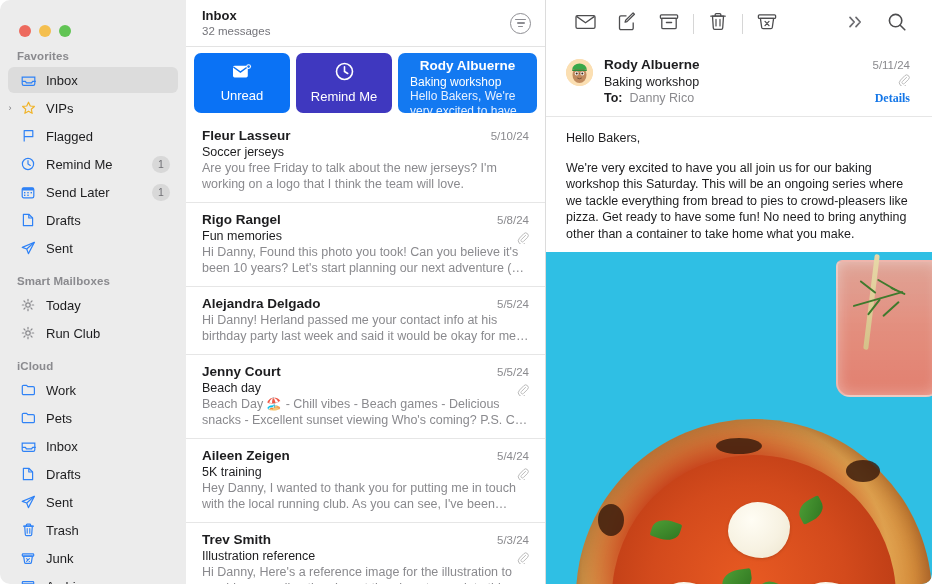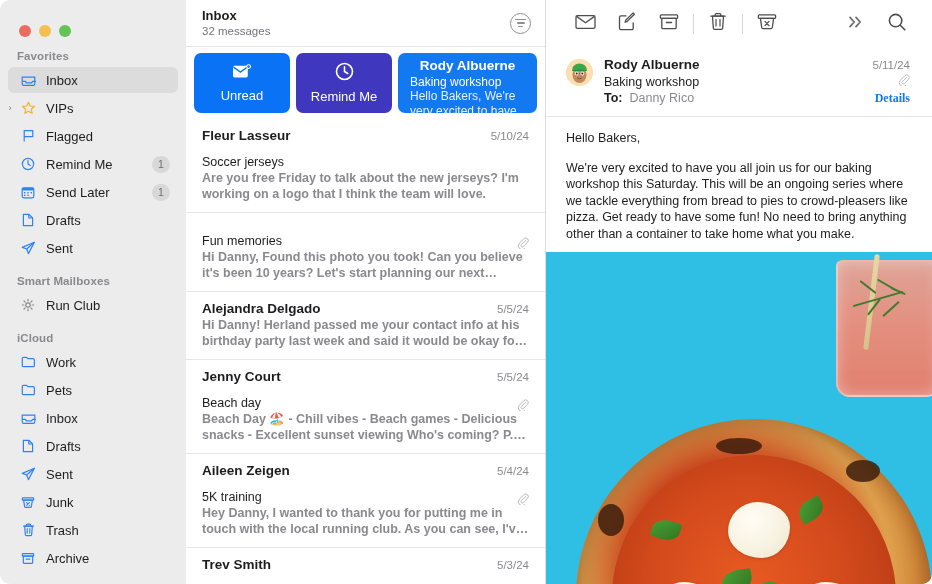--- a/index.html
+++ b/index.html
@@ -154,29 +154,28 @@
     padding: 9px 16px 10px 16px;
     border-bottom: 1px solid #e6e6e6;
     position: relative;
   }
   .msg-top { display: flex; align-items: center; }
   .msg-name {
     font-size: 13.5px; font-weight: bold; color: #1d1d1f;
     flex: 1; white-space: nowrap; overflow: hidden;
   }
   .msg-date { font-size: 11.5px; color: #8a8a8e; margin-left: 8px; }
-  .msg-mid { display: flex; align-items: center; margin-top: 12px; }
+  .msg-mid { display: flex; align-items: center; margin-top: 2px; }
   .msg-subj { font-size: 12.5px; color: #1d1d1f; flex: 1; white-space: nowrap; overflow: hidden; }
   .clip { width: 12px; height: 12px; opacity: .45; flex: 0 0 12px; }
   .msg-prev {
     font-size: 12.5px; color: #8a8a8e; line-height: 15.5px;
     margin-top: 2px;
     display: -webkit-box; -webkit-line-clamp: 2; -webkit-box-orient: vertical;
     overflow: hidden;
-    font-weight: bold;
   }
 
   
   .ctx-menu {
     position: absolute;
     left: 321px; top: 82px;
     width: 142px;
     border-radius: 7px;
     background: linear-gradient(160deg, #f2f0f6 0%, #eef1f7 45%, #e3eef6 100%);
     box-shadow: 0 5px 16px rgba(0,0,0,.22), 0 0 0 .5px rgba(0,0,0,.10);
@@ -398,30 +397,41 @@
             <path d="M13.4 1.3L5.7 8" fill="none" stroke="#2f82f6" stroke-width="1.2"></path>
           </svg>
       </span>
       <span class="sb-label">Sent</span>
     </div>
 
     <div class="sec-gap"></div>
 
     <div class="sec-title">Smart Mailboxes</div>
 
-
     <div class="sb-item">
       <span class="sb-ico">
         <svg width="14" height="14" viewBox="0 0 14 14">
             <circle cx="7" cy="7" r="2.2" fill="none" stroke="#8a8a8e" stroke-width="1.2"></circle>
             <g stroke="#8a8a8e" stroke-width="1.2" stroke-linecap="round">
               <path d="M7 1.3v1.6M7 11.1v1.6M1.3 7h1.6M11.1 7h1.6M3 3l1.1 1.1M9.9 9.9L11 11M11 3L9.9 4.1M4.1 9.9L3 11"></path>
             </g>
           </svg>
       </span>
+      <span class="sb-label">Today</span>
+    </div>
+
+    <div class="sb-item">
+      <span class="sb-ico">
+        <svg width="14" height="14" viewBox="0 0 14 14">
+            <circle cx="7" cy="7" r="2.2" fill="none" stroke="#8a8a8e" stroke-width="1.2"></circle>
+            <g stroke="#8a8a8e" stroke-width="1.2" stroke-linecap="round">
+              <path d="M7 1.3v1.6M7 11.1v1.6M1.3 7h1.6M11.1 7h1.6M3 3l1.1 1.1M9.9 9.9L11 11M11 3L9.9 4.1M4.1 9.9L3 11"></path>
+            </g>
+          </svg>
+      </span>
       <span class="sb-label">Run Club</span>
     </div>
 
     <div class="sec-gap"></div>
 
     <div class="sec-title">iCloud</div>
 
     <div class="sb-item">
       <span class="sb-ico">
         <svg width="15" height="12" viewBox="0 0 15 12">
@@ -461,42 +471,42 @@
     </div>
 
     <div class="sb-item">
       <span class="sb-ico">
         <svg width="15" height="14" viewBox="0 0 15 14">
             <path d="M13.4 1.3L1.3 6.4l4.4 1.6 1.7 4.6z" fill="none" stroke="#2f82f6" stroke-width="1.2" stroke-linejoin="round"></path>
             <path d="M13.4 1.3L5.7 8" fill="none" stroke="#2f82f6" stroke-width="1.2"></path>
           </svg>
       </span>
       <span class="sb-label">Sent</span>
+    </div>
+
+    <div class="sb-item">
+      <span class="sb-ico">
+        <svg width="13" height="14" viewBox="0 0 13 14">
+            <path d="M1.5 3.2h10M4.4 3.2V2a.8.8 0 0 1 .8-.8h2.6a.8.8 0 0 1 .8.8v1.2" fill="none" stroke="#2f82f6" stroke-width="1.2" stroke-linecap="round"></path>
+            <path d="M2.7 3.2h7.6l-.6 8.3a1.2 1.2 0 0 1-1.2 1.1H4.5a1.2 1.2 0 0 1-1.2-1.1z" fill="none" stroke="#2f82f6" stroke-width="1.2" stroke-linejoin="round"></path>
+            <path d="M5.2 5.6v4.6M7.8 5.6v4.6" stroke="#2f82f6" stroke-width="1.1" stroke-linecap="round"></path>
+          </svg>
+      </span>
+      <span class="sb-label">Trash</span>
     </div>
 
     <div class="sb-item">
       <span class="sb-ico">
         <svg width="14" height="13" viewBox="0 0 14 13">
             <rect x="1.3" y="1.8" width="11.4" height="2.4" rx="0.7" fill="none" stroke="#2f82f6" stroke-width="1.2"></rect>
             <path d="M2.6 4.2h8.8l-1 6.2a1.2 1.2 0 0 1-1.2 1H4.8a1.2 1.2 0 0 1-1.2-1z" fill="none" stroke="#2f82f6" stroke-width="1.2" stroke-linejoin="round"></path>
             <path d="M5.6 6.6l2.8 2.8M8.4 6.6l-2.8 2.8" stroke="#2f82f6" stroke-width="1.1" stroke-linecap="round"></path>
           </svg>
       </span>
       <span class="sb-label">Junk</span>
-    </div>
-
-    <div class="sb-item">
-      <span class="sb-ico">
-        <svg width="13" height="14" viewBox="0 0 13 14">
-            <path d="M1.5 3.2h10M4.4 3.2V2a.8.8 0 0 1 .8-.8h2.6a.8.8 0 0 1 .8.8v1.2" fill="none" stroke="#2f82f6" stroke-width="1.2" stroke-linecap="round"></path>
-            <path d="M2.7 3.2h7.6l-.6 8.3a1.2 1.2 0 0 1-1.2 1.1H4.5a1.2 1.2 0 0 1-1.2-1.1z" fill="none" stroke="#2f82f6" stroke-width="1.2" stroke-linejoin="round"></path>
-            <path d="M5.2 5.6v4.6M7.8 5.6v4.6" stroke="#2f82f6" stroke-width="1.1" stroke-linecap="round"></path>
-          </svg>
-      </span>
-      <span class="sb-label">Trash</span>
     </div>
 
     <div class="sb-item">
       <span class="sb-ico">
         <svg width="14" height="13" viewBox="0 0 14 13">
             <rect x="1.3" y="1.6" width="11.4" height="2.6" rx="0.8" fill="none" stroke="#2f82f6" stroke-width="1.2"></rect>
             <path d="M2.3 4.2h9.4v6a1.2 1.2 0 0 1-1.2 1.2H3.5a1.2 1.2 0 0 1-1.2-1.2z" fill="none" stroke="#2f82f6" stroke-width="1.2" stroke-linejoin="round"></path>
             <path d="M5.2 7.2h3.6" stroke="#2f82f6" stroke-width="1.2" stroke-linecap="round"></path>
           </svg>
       </span>
@@ -555,20 +565,24 @@
           <span class="msg-name">Fleur Lasseur</span>
           <span class="msg-date">5/10/24</span>
         </div>
         <div class="msg-mid">
           <span class="msg-subj">Soccer jerseys</span>
         </div>
         <div class="msg-prev">Are you free Friday to talk about the new jerseys? I'm working on a logo that I think the team will love.</div>
       </div>
 
       <div class="msg">
+        <div class="msg-top">
+          <span class="msg-name">Rigo Rangel</span>
+          <span class="msg-date">5/8/24</span>
+        </div>
         <div class="msg-mid">
           <span class="msg-subj">Fun memories</span>
           <span class="clip">
             <svg width="12" height="12" viewBox="0 0 12 12">
                 <path d="M8.8 3.1L4.4 7.5a1.4 1.4 0 0 0 2 2l4.1-4.1a2.6 2.6 0 0 0-3.7-3.7L2.5 6.1a3.8 3.8 0 0 0 5.4 5.4" fill="none" stroke="#666" stroke-width="1"></path>
               </svg>
           </span>
         </div>
         <div class="msg-prev">Hi Danny, Found this photo you took! Can you believe it's been 10 years? Let's start planning our next adventure (or at least…</div>
       </div>

